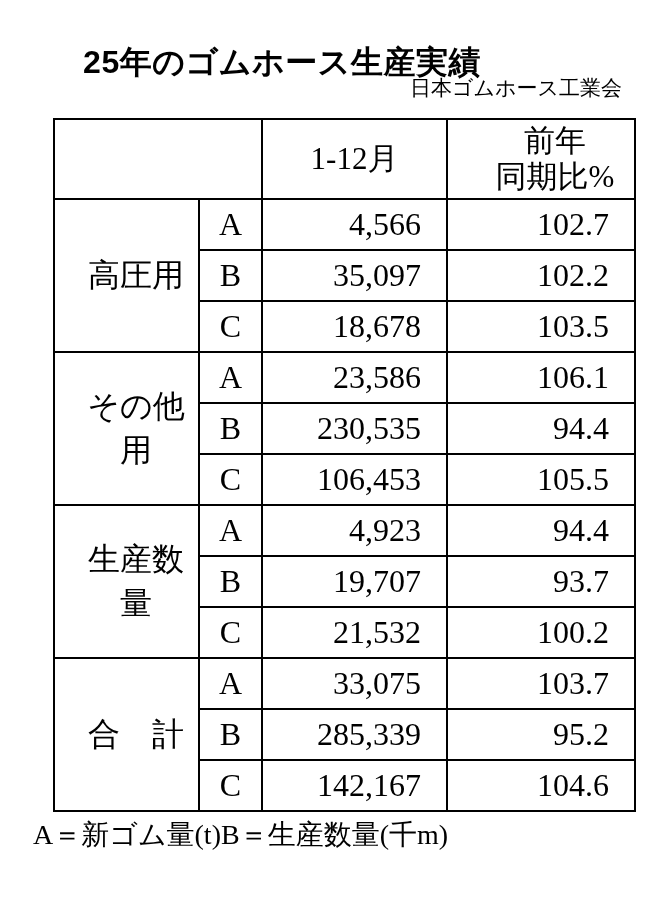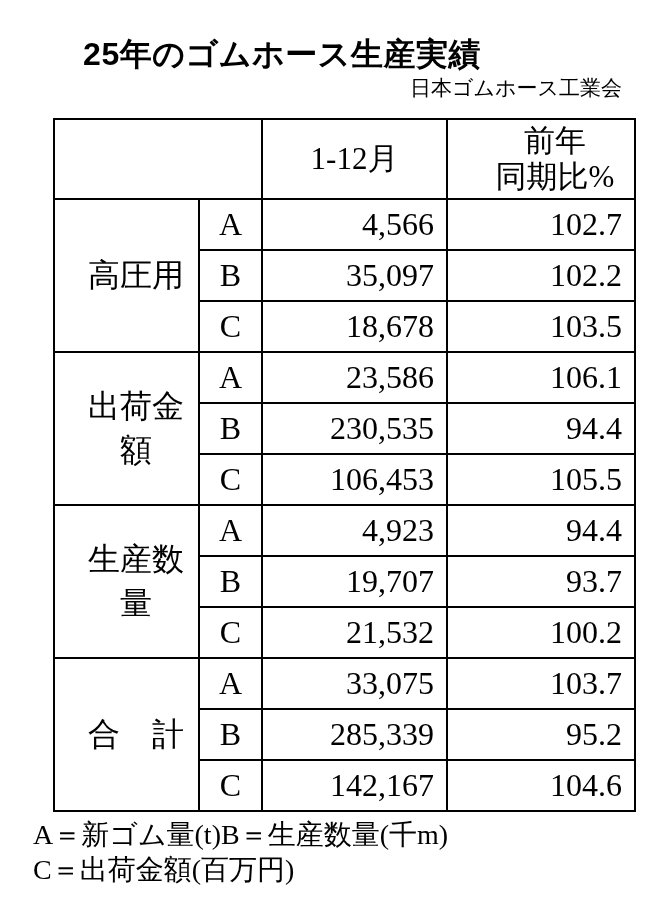--- a/index.html
+++ b/index.html
@@ -17,21 +17,21 @@
   }
 
   .title-wrap {
     position: absolute;
     top: 26px;
     left: 0;
     width: 564px;
     text-align: center;
   }
   .doc-title {
-    margin: 8px;
+    margin: 16px;
     font-family: "Liberation Sans", "DejaVu Sans", sans-serif;
     font-weight: bold;
     font-size: 32px;
     line-height: 1.25;
     letter-spacing: 0.5px;
   }
 
   .subtitle-wrap {
     position: absolute;
     top: 77px;
@@ -80,21 +80,21 @@
     font-size: 32px;
     padding-left: 19px;
   }
   td.letter-cell {
     text-align: center;
     vertical-align: middle;
   }
   td.num-cell {
     text-align: right;
     vertical-align: middle;
-    padding-right: 12px;
+    padding-right: 25px;
   }
 
   .notes {
     position: absolute;
     left: 33px;
     top: 817px;
     font-size: 28px;
     line-height: 35px;
   }
   .note-line { display: block; }
@@ -138,21 +138,21 @@
       <td class="num-cell">35,097</td>
       <td class="num-cell">102.2</td>
     </tr>
     <tr class="data-row">
       <td class="letter-cell">C</td>
       <td class="num-cell">18,678</td>
       <td class="num-cell">103.5</td>
     </tr>
 
     <tr class="data-row">
-      <td class="cat-cell" rowspan="3">出荷金額</td>
+      <td class="cat-cell" rowspan="3">その他用</td>
       <td class="letter-cell">A</td>
       <td class="num-cell">23,586</td>
       <td class="num-cell">106.1</td>
     </tr>
     <tr class="data-row">
       <td class="letter-cell">B</td>
       <td class="num-cell">230,535</td>
       <td class="num-cell">94.4</td>
     </tr>
     <tr class="data-row">
@@ -192,14 +192,13 @@
     <tr class="data-row">
       <td class="letter-cell">C</td>
       <td class="num-cell">142,167</td>
       <td class="num-cell">104.6</td>
     </tr>
   </tbody>
 </table>
 
 <div class="notes">
   <span class="note-line">A＝新ゴム量(t)B＝生産数量(千m)</span>
-  <span class="note-line">C＝出荷金額(百万円)</span>
 </div>
 
 </body></html>

